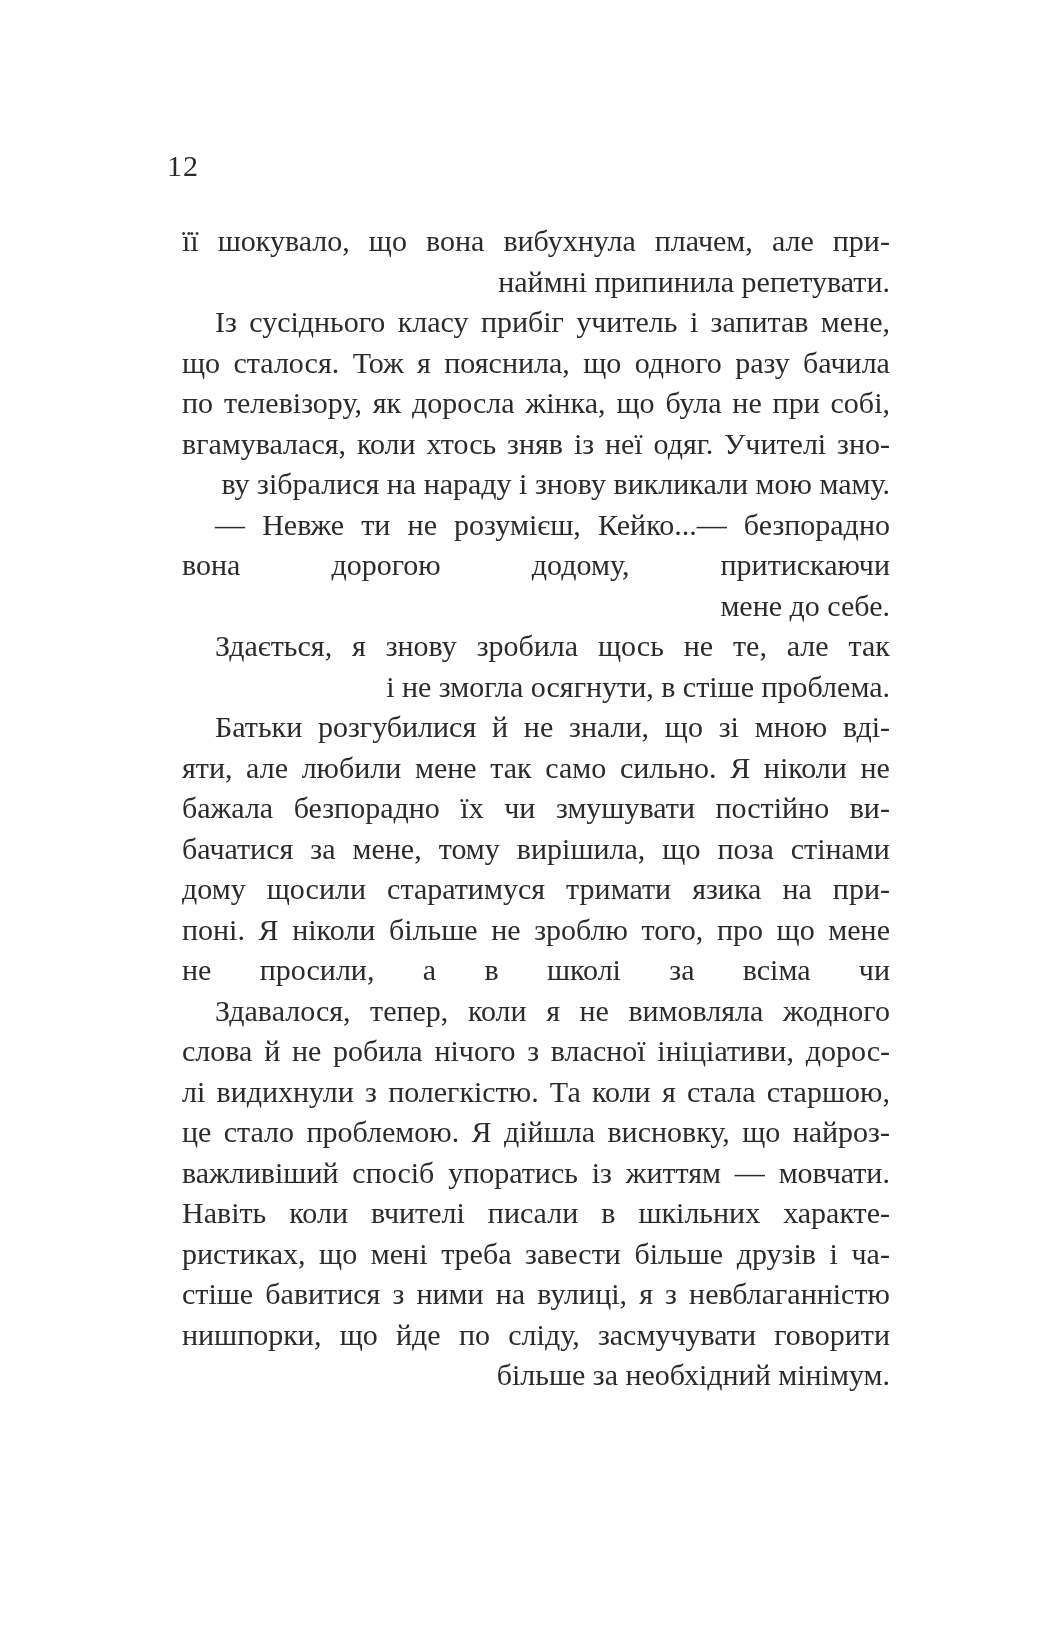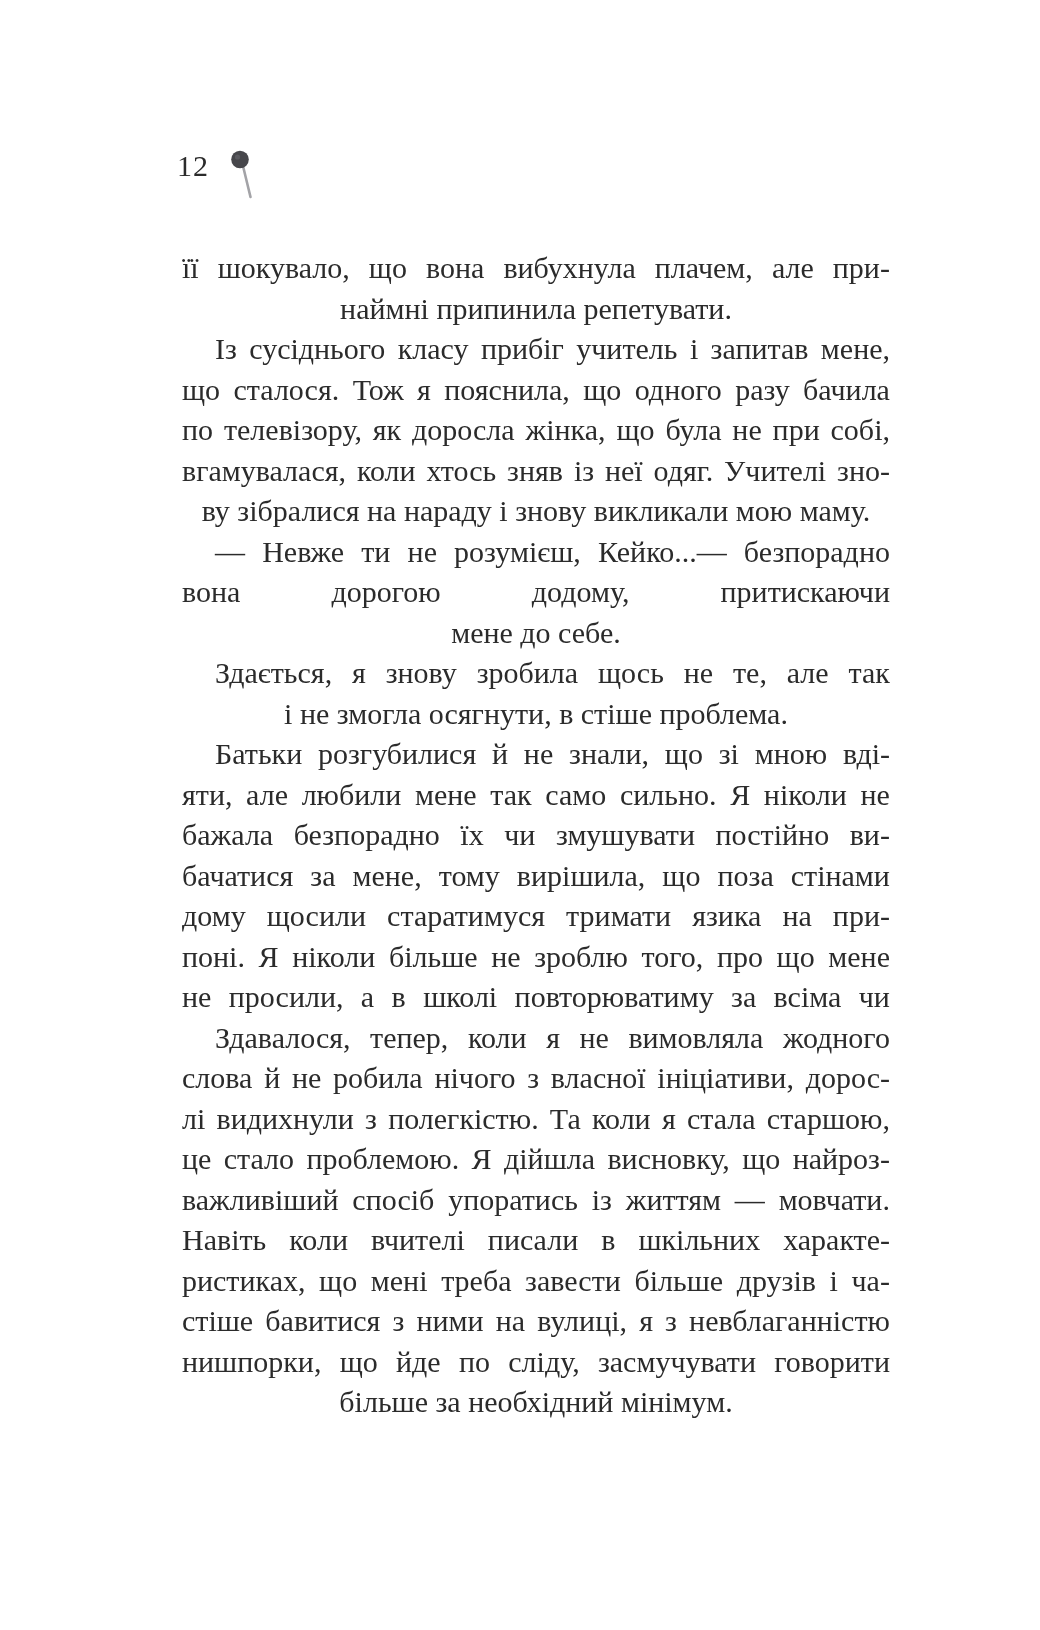--- a/index.html
+++ b/index.html
@@ -10,61 +10,62 @@
   .book-page {
     position: relative;
     width: 1040px;
     height: 1630px;
     background: #ffffff;
     overflow: hidden;
     font-family: "Liberation Serif", serif;
   }
   .page-header {
     position: absolute;
-    left: 177px;
+    left: 167px;
     top: 148px;
     height: 40px;
     display: flex;
     align-items: flex-start;
     gap: 20px;
+    flex-direction: column;
   }
   .page-number {
     font-size: 30px;
     line-height: 36px;
     color: #2b2b2b;
     letter-spacing: 1px;
   }
   .pin-icon {
     display: block;
     margin-top: 2px;
   }
   .text-block {
     position: absolute;
     left: 182px;
-    top: 248px;
+    top: 221px;
     width: 708px;
     font-size: 30px;
     color: #2b2b2b;
   }
   .para {
     margin: 0;
     padding: 0;
   }
   .line {
     height: 40.5px;
     line-height: 40.5px;
     display: flex;
     justify-content: space-between;
     align-items: baseline;
     overflow: visible;
     white-space: pre;
   }
   .line.last {
     display: block;
-    text-align: center;
+    text-align: right;
     white-space: normal;
   }
   .line.indent {
     padding-left: 33px;
   }
 </style>
 </head>
 <body>
 
 <div class="book-page" style="background: rgb(255, 255, 255);">
@@ -99,21 +100,21 @@
         <div class="line indent"><span>Здається,</span><span>я</span><span>знову</span><span>зробила</span><span>щось</span><span>не</span><span>те,</span><span>але</span><span>так</span></div>
         <div class="line last">і не змогла осягнути, в стіше проблема.</div>
       </div>
       <div class="para">
         <div class="line indent"><span>Батьки</span><span>розгубилися</span><span>й</span><span>не</span><span>знали,</span><span>що</span><span>зі</span><span>мною</span><span>вді-</span></div>
         <div class="line"><span>яти,</span><span>але</span><span>любили</span><span>мене</span><span>так</span><span>само</span><span>сильно.</span><span>Я</span><span>ніколи</span><span>не</span></div>
         <div class="line"><span>бажала</span><span>безпорадно</span><span>їх</span><span>чи</span><span>змушувати</span><span>постійно</span><span>ви-</span></div>
         <div class="line"><span>бачатися</span><span>за</span><span>мене,</span><span>тому</span><span>вирішила,</span><span>що</span><span>поза</span><span>стінами</span></div>
         <div class="line"><span>дому</span><span>щосили</span><span>старатимуся</span><span>тримати</span><span>язика</span><span>на</span><span>при-</span></div>
         <div class="line"><span>поні.</span><span>Я</span><span>ніколи</span><span>більше</span><span>не</span><span>зроблю</span><span>того,</span><span>про</span><span>що</span><span>мене</span></div>
-        <div class="line"><span>не</span><span>просили,</span><span>а</span><span>в</span><span>школі</span><span>повторюватиму</span><span>за</span><span>всіма</span><span>чи</span></div>
+        <div class="line"><span>не</span><span>просили,</span><span>а</span><span>в</span><span>школі</span><span>за</span><span>всіма</span><span>чи</span></div>
       </div>
       <div class="para">
         <div class="line indent"><span>Здавалося,</span><span>тепер,</span><span>коли</span><span>я</span><span>не</span><span>вимовляла</span><span>жодного</span></div>
         <div class="line"><span>слова</span><span>й</span><span>не</span><span>робила</span><span>нічого</span><span>з</span><span>власної</span><span>ініціативи,</span><span>дорос-</span></div>
         <div class="line"><span>лі</span><span>видихнули</span><span>з</span><span>полегкістю.</span><span>Та</span><span>коли</span><span>я</span><span>стала</span><span>старшою,</span></div>
         <div class="line"><span>це</span><span>стало</span><span>проблемою.</span><span>Я</span><span>дійшла</span><span>висновку,</span><span>що</span><span>найроз-</span></div>
         <div class="line"><span>важливіший</span><span>спосіб</span><span>упоратись</span><span>із</span><span>життям</span><span>—</span><span>мовчати.</span></div>
         <div class="line"><span>Навіть</span><span>коли</span><span>вчителі</span><span>писали</span><span>в</span><span>шкільних</span><span>характе-</span></div>
         <div class="line"><span>ристиках,</span><span>що</span><span>мені</span><span>треба</span><span>завести</span><span>більше</span><span>друзів</span><span>і</span><span>ча-</span></div>
         <div class="line"><span>стіше</span><span>бавитися</span><span>з</span><span>ними</span><span>на</span><span>вулиці,</span><span>я</span><span>з</span><span>невблаганністю</span></div>

